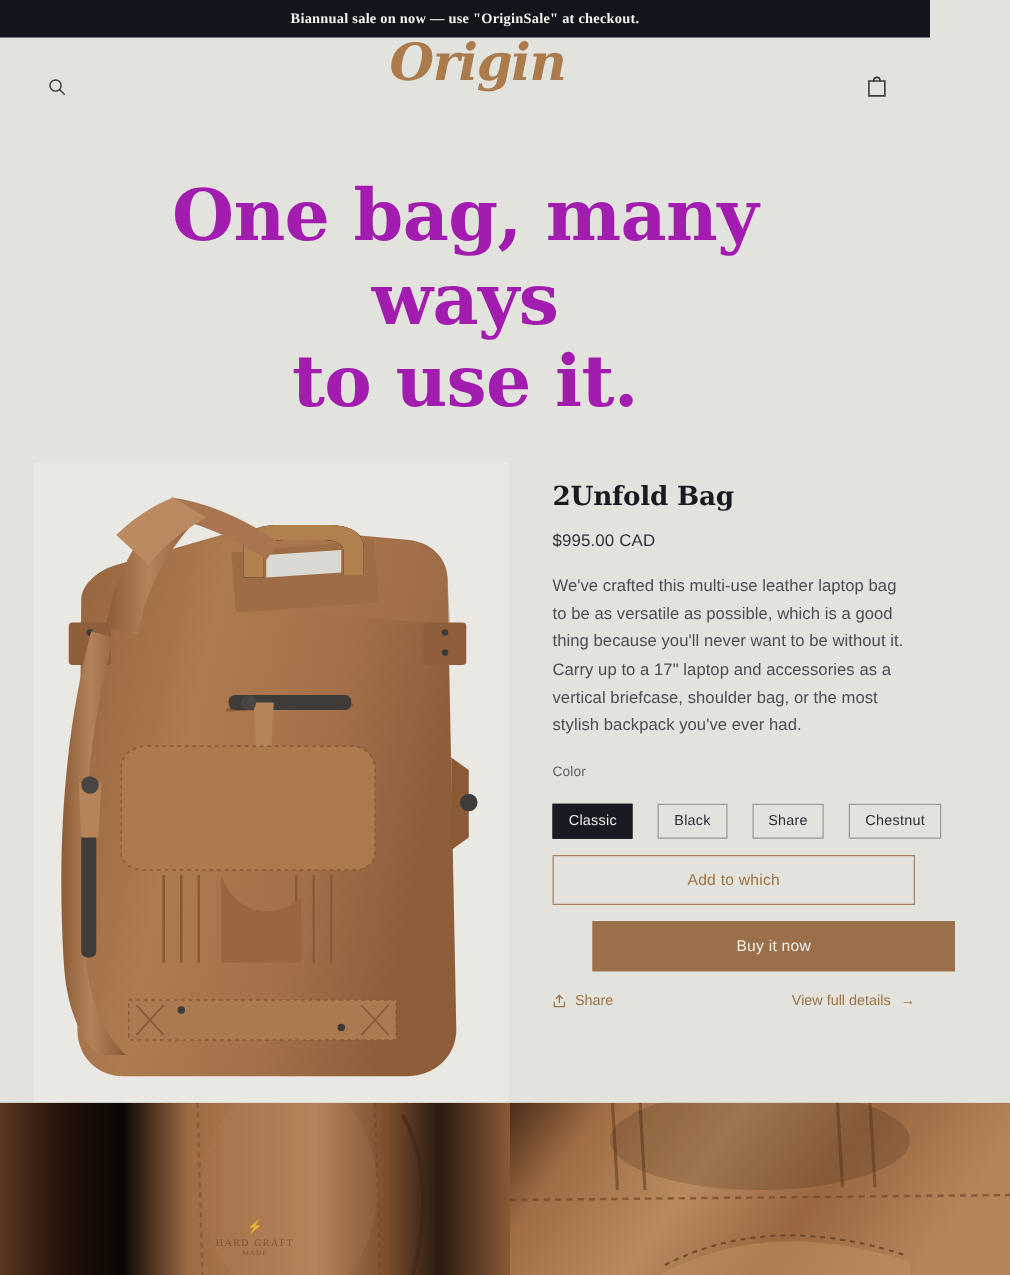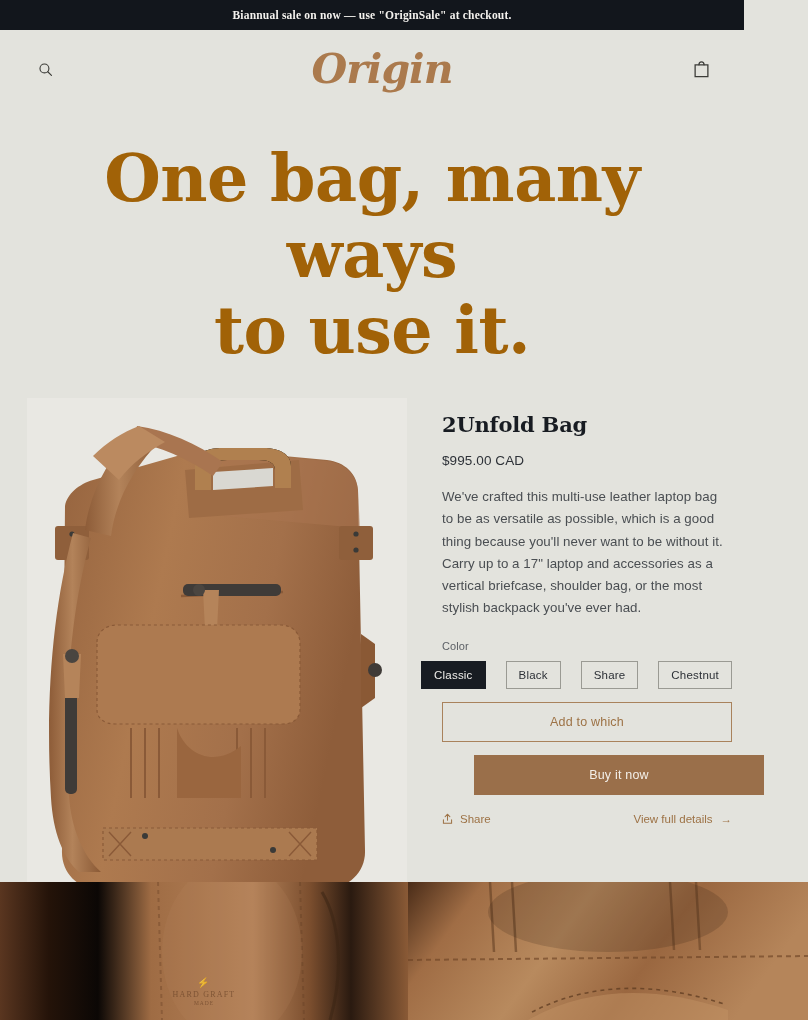--- a/index.html
+++ b/index.html
@@ -17,21 +17,21 @@
     display: flex; align-items: center; justify-content: center;
   }
   .announce-text {
     color: #f4f2ee; font-size: 11.5px; font-weight: 700;
     letter-spacing: .2px; font-family: "Liberation Serif", serif;
   }
 
   
   .header {
     height: 78px; position: relative;
-    display: flex; align-items: center; justify-content: center; padding-left: 20px;
+    display: flex; align-items: flex-start; justify-content: center; padding-left: 20px;
   }
   .logo {
     font-family: "DejaVu Serif", serif;
     font-style: italic; font-weight: 700;
     font-size: 41px; color: #ab7a4d;
     letter-spacing: -1px; line-height: 1;
   }
   .icon-btn {
     position: absolute; top: 50%; transform: translateY(-50%);
     width: 34px; height: 34px; display: flex;
@@ -42,23 +42,23 @@
   .icon-cart { right: 26px; }
 
   
   .hero {
     padding: 32px 70px 30px;
     text-align: center;
   }
   .hero-title {
     font-family: "DejaVu Serif", serif;
     font-weight: 700;
-    font-size: 65px;
+    font-size: 57px;
     line-height: 1.17;
-    color: #a16207;
+    color: #a21caf;
     letter-spacing: -0.5px;
   }
 
   
   .product {
     display: flex;
     padding: 0 22px 0 22px;
     gap: 30px;
     height: 545px;
   }
@@ -79,21 +79,21 @@
   .p-price {
     margin-top: 16px; font-size: 13.5px; color: #2e3238; letter-spacing: .1px;
   }
   .p-desc {
     margin-top: 18px; font-size: 13.3px; line-height: 22.2px;
     color: #4a4e52; letter-spacing: .05px;
   }
   .opt-label {
     margin-top: 21px; font-size: 11px; color: #5d6166; letter-spacing: .1px;
   }
-  .swatches { margin-top: 9px; display: flex; gap: 20px; justify-content: flex-end; }
+  .swatches { margin-top: 19px; display: flex; gap: 20px; }
   .swatch {
     font-size: 11.5px; padding: 7px 12px;
     border: 1px solid #9a9a93; background: transparent;
     color: #2c3036; cursor: pointer; letter-spacing: .2px;
     font-family: "Liberation Sans", sans-serif;
   }
   .swatch.sel { background: #181c22; color: #f0eeea; border-color: #181c22; }
 
   .btn {
     display: block; width: 100%; margin-top: 13px;

